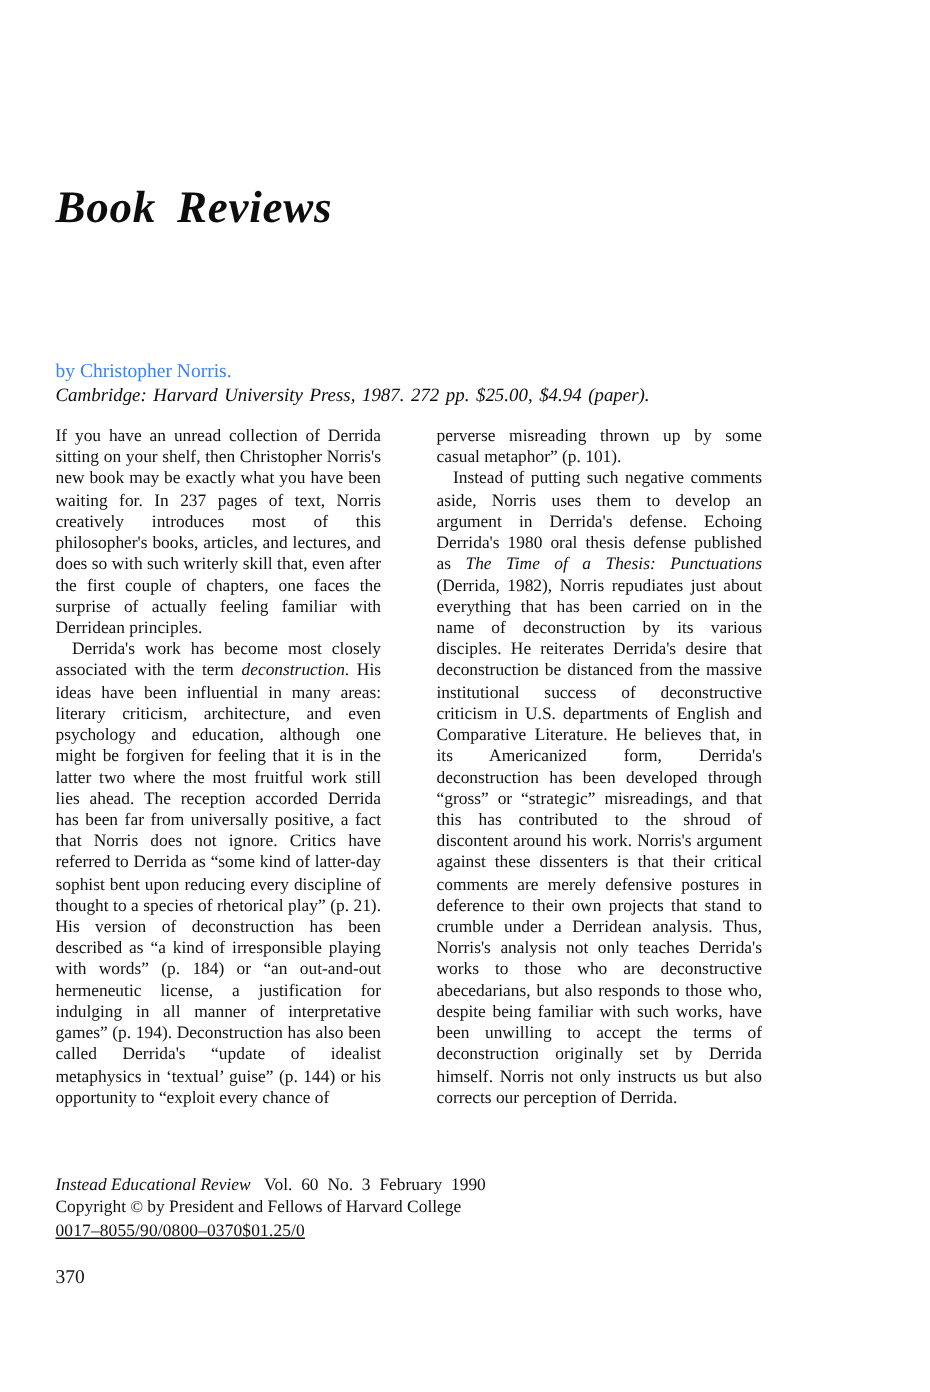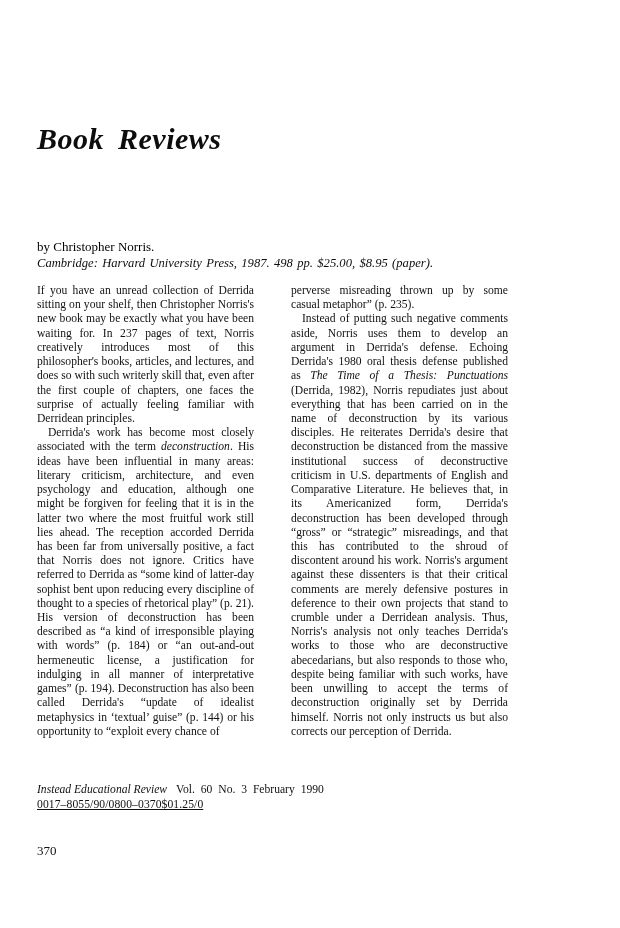--- a/index.html
+++ b/index.html
@@ -45,21 +45,21 @@
   .book-title {
     font-size: 12.5px;
     font-variant: small-caps;
     letter-spacing: 0.4px;
     line-height: 16px;
     color: #0d0d0d;
   }
   .book-author {
     font-size: 13px;
     line-height: 17px;
-    color: #000000;
+    color: #3b82f6;
   }
   .book-publication {
     font-size: 12.6px;
     font-style: italic;
     line-height: 17px;
     color: #0d0d0d;
     word-spacing: 1.2px;
   }
 
   
@@ -129,37 +129,38 @@
 </style>
 </head>
 <body>
 
 <div class="page">
 
   <h1 class="page-title">Book Reviews</h1>
 
   <div class="book-header">
     <div class="book-author">by Christopher Norris.</div>
-    <div class="book-publication">Cambridge: Harvard University Press, 1987. 498 pp. $25.00, $8.95 (paper).</div>
+    <div class="book-publication">Cambridge: Harvard University Press, 1987. 272 pp. $25.00, $4.94 (paper).</div>
   </div>
 
   <div class="columns">
 
     <div class="col">
       <p>If you have an unread collection of Derrida sitting on your shelf, then Christopher Norris's new book may be exactly what you have been waiting for. In 237 pages of text, Norris creatively introduces most of this philosopher's books, articles, and lectures, and does so with such writerly skill that, even after the first couple of chapters, one faces the surprise of actually feeling familiar with Derridean principles.</p>
       <p class="indent"><span>Derrida's work has become most closely associated with the term </span><i>deconstruction</i><span>. His ideas have been influential in many areas: literary criticism, architecture, and even psychology and education, although one might be forgiven for feeling that it is in the latter two where the most fruitful work still lies ahead. The reception accorded Derrida has been far from universally positive, a fact that Norris does not ignore. Critics have referred to Derrida as “some kind of latter-day sophist bent upon reducing every discipline of thought to a species of rhetorical play” (p. 21). His version of deconstruction has been described as “a kind of irresponsible playing with words” (p. 184) or “an out-and-out hermeneutic license, a justification for indulging in all manner of interpretative games” (p. 194). Deconstruction has also been called Derrida's “update of idealist metaphysics in ‘textual’ guise” (p. 144) or his opportunity to “exploit every chance of</span></p>
     </div>
 
     <div class="col">
-      <p>perverse misreading thrown up by some casual metaphor” (p. 235).</p>
+      <p>perverse misreading thrown up by some casual metaphor” (p. 101).</p>
       <p class="indent"><span>Instead of putting such negative comments aside, Norris uses them to develop an argument in Derrida's defense. Echoing Derrida's 1980 oral thesis defense published as </span><i>The Time of a Thesis: Punctuations</i><span> (Derrida, 1982), Norris repudiates just about everything that has been carried on in the name of deconstruction by its various disciples. He reiterates Derrida's desire that deconstruction be distanced from the massive institutional success of deconstructive criticism in U.S. departments of English and Comparative Literature. He believes that, in its Americanized form, Derrida's deconstruction has been developed through “gross” or “strategic” misreadings, and that this has contributed to the shroud of discontent around his work. Norris's argument against these dissenters is that their critical comments are merely defensive postures in deference to their own projects that stand to crumble under a Derridean analysis. Thus, Norris's analysis not only teaches Derrida's works to those who are deconstructive abecedarians, but also responds to those who, despite being familiar with such works, have been unwilling to accept the terms of deconstruction originally set by Derrida himself. Norris not only instructs us but also corrects our perception of Derrida.</span></p>
     </div>
 
   </div>
 
   <div class="footer">
     <div class="footer-line"><span class="footer-journal">Instead Educational Review</span><span class="footer-volinfo">Vol. 60   No. 3   February 1990</span></div>
+    <div class="footer-line"><span>Copyright </span><span class="copyright-mark">©</span><span> by President and Fellows of Harvard College</span></div>
     <div class="footer-line footer-id">0017–8055/90/0800–0370$01.25/0</div>
   </div>
 
   <div class="page-number">370</div>
 
 </div>
 
 </body></html>

